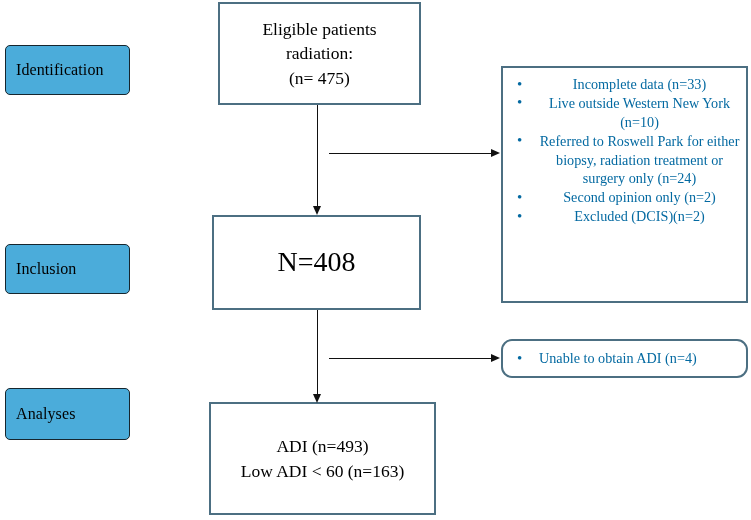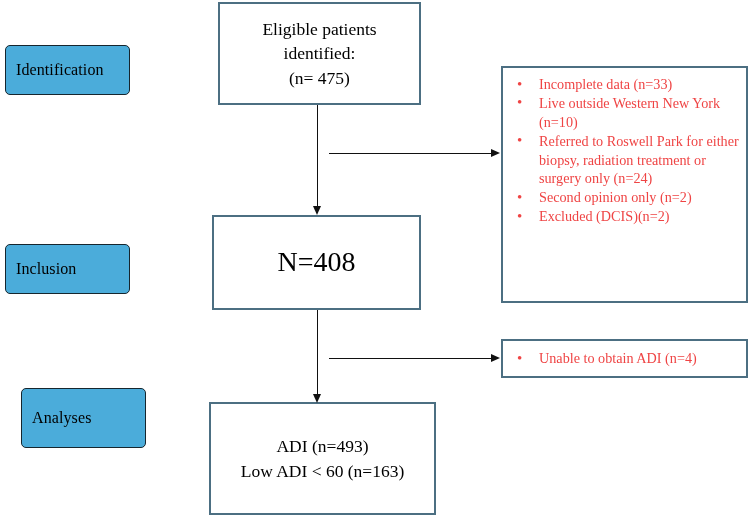--- a/index.html
+++ b/index.html
@@ -68,37 +68,39 @@
   .excl-list {
     list-style: none;
     margin: 0;
     padding: 0;
   }
 
   .excl-item {
     position: relative;
     font-size: 14.2px;
     line-height: 1.33;
-    color: #ef4444;
+    color: #0369a1;
     padding-left: 36px;
     margin: 0;
+    text-align: center;
   }
 
   .excl-item::before {
     content: "\2022";
     position: absolute;
     left: 14px;
     top: -0.5px;
     font-size: 15px;
     line-height: 1.33;
   }
 
   .excl-box.single {
     display: flex;
     align-items: center;
+    border-radius: 11px;
   }
 
   .excl-box.single .excl-item {
     font-size: 14.2px;
   }
 
   
   .v-line {
     position: absolute;
     width: 0;
@@ -135,27 +137,27 @@
 <div id="flowchart">
 
   <div class="stage-pill" style="left:5px; top:45px; width:125px; height:50px;">
     <span>Identification</span>
   </div>
 
   <div class="stage-pill" style="left:5px; top:244px; width:125px; height:50px;">
     <span>Inclusion</span>
   </div>
 
-  <div class="stage-pill" style="left:21px; top:388px; width:125px; height:60px;">
+  <div class="stage-pill" style="left:5px; top:388px; width:125px; height:52px;">
     <span>Analyses</span>
   </div>
 
   <div class="proc-box" style="left:218px; top:2px; width:203px; height:103px;">
     <div class="proc-line">Eligible patients</div>
-    <div class="proc-line">identified:</div>
+    <div class="proc-line">radiation:</div>
     <div class="proc-line">(n= 475)</div>
   </div>
 
   <div class="proc-box" style="left:212px; top:215px; width:209px; height:95px;">
     <div class="proc-line big">N=408</div>
   </div>
 
   <div class="proc-box" style="left:209px; top:402px; width:227px; height:113px;">
     <div class="proc-line">ADI (n=493)</div>
     <div class="proc-line">Low ADI &lt; 60 (n=163)</div>

